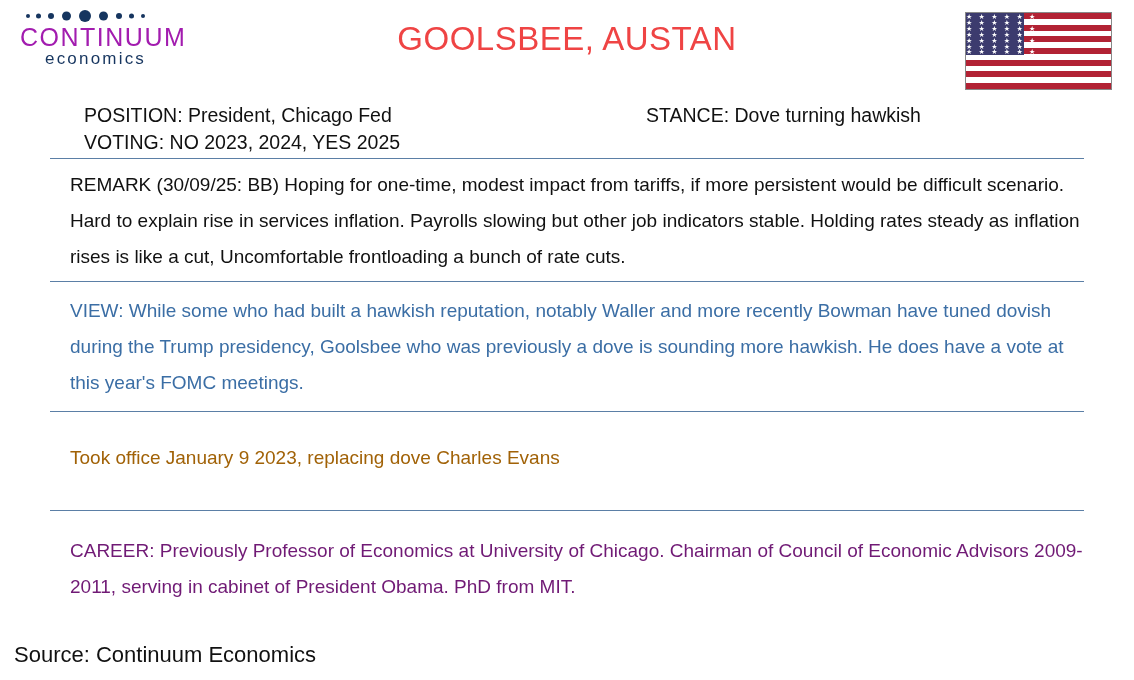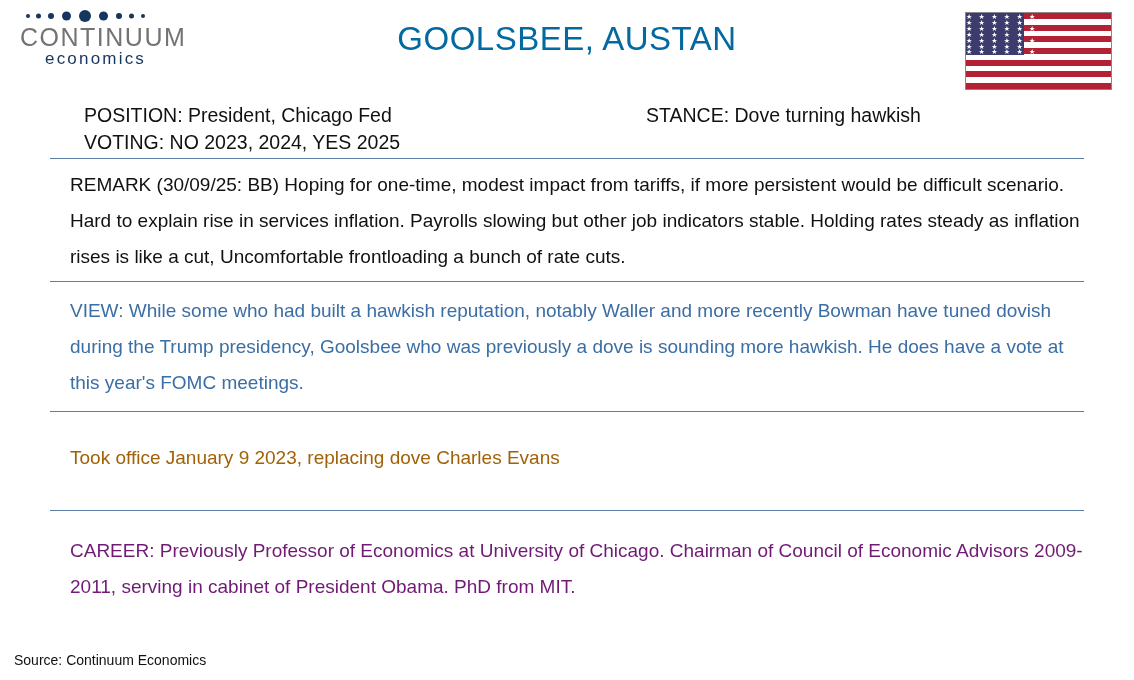--- a/index.html
+++ b/index.html
@@ -37,21 +37,21 @@
     position: absolute;
     border-radius: 50%;
     background: #16355f;
     top: 50%;
     transform: translateY(-50%);
   }
   .logo-word {
     font-family: "Liberation Sans", sans-serif;
     font-size: 25px;
     letter-spacing: 1.5px;
-    color: #737373;
+    color: #a21caf;
     font-weight: 400;
     line-height: 1.05;
     margin-left: 8px;
   }
   .logo-sub {
     font-family: "Liberation Sans", sans-serif;
     font-size: 17px;
     letter-spacing: 2.2px;
     color: #16355f;
     margin-left: 33px;
@@ -59,21 +59,21 @@
   }
 
   .title {
     position: absolute;
     left: 0;
     right: 0;
     top: 20px;
     text-align: center;
     font-size: 33px;
     letter-spacing: 0.5px;
-    color: #0369a1;
+    color: #ef4444;
   }
 
   .flag {
     position: absolute;
     right: 22px;
     top: 12px;
     width: 145px;
     height: 76px;
     border: 1px solid #888;
     background: #ffffff;
@@ -137,21 +137,21 @@
   }
   .sect.remark { color: #111; }
   .sect.view   { color: #3b6ea5; padding-top: 11px; padding-bottom: 10px; }
   .sect.office { color: #a16207; padding-top: 28px; padding-bottom: 34px; }
   .sect.career { color: #701a75; padding-top: 22px; padding-bottom: 10px; }
 
   .source {
     position: absolute;
     left: 14px;
     bottom: 12px;
-    font-size: 14px;
+    font-size: 22px;
     color: #111;
   }
 </style>
 </head>
 <body>
 
 <div class="header">
 
   <div class="logo">
     <div class="logo-dots">

